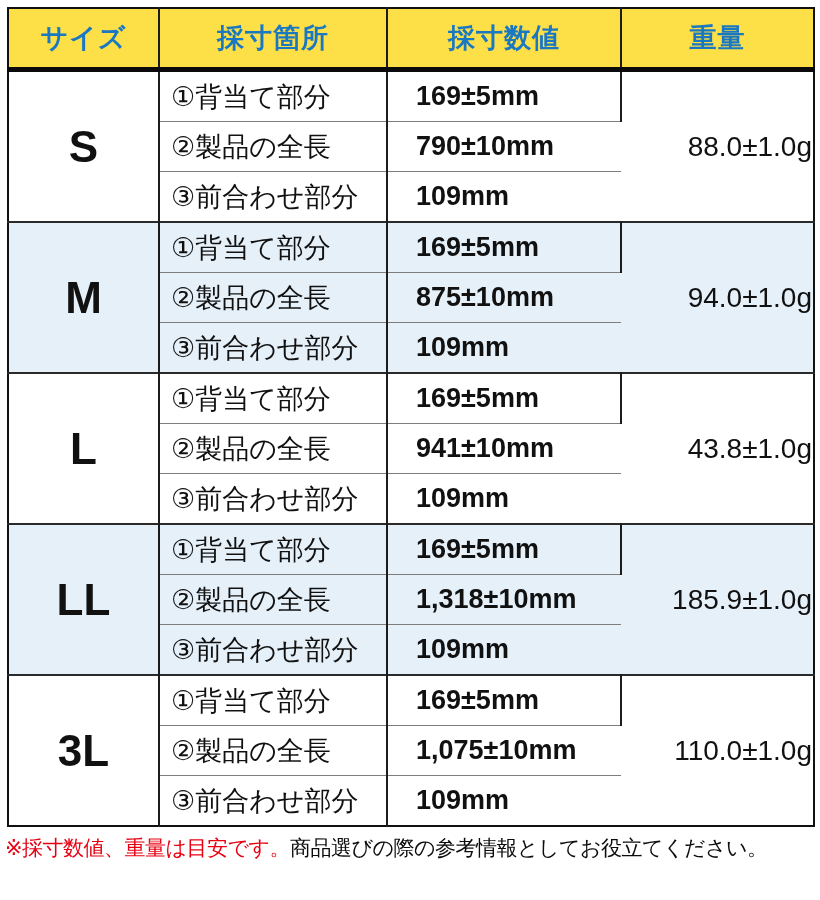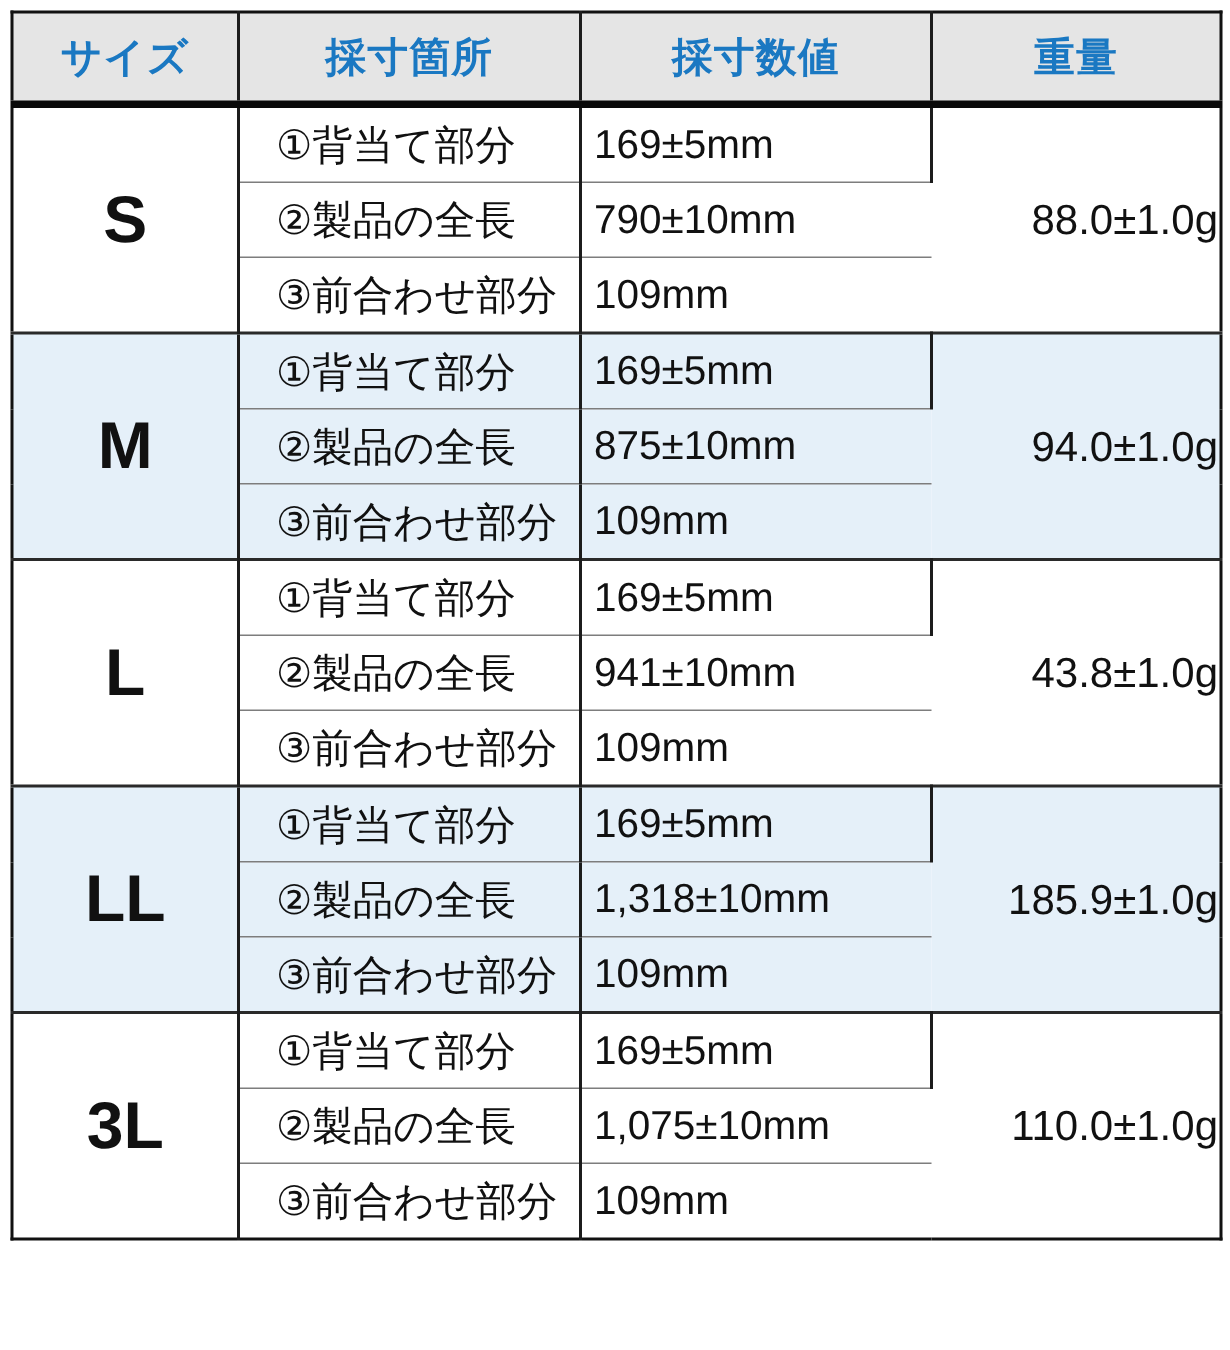--- a/index.html
+++ b/index.html
@@ -33,47 +33,48 @@
 
   th {
     height: 56px;
     font-size: 27px;
     font-weight: bold;
     color: #1a78c2;
     text-align: center;
     vertical-align: middle;
     border-right: 2px solid #1c1c1c;
     border-bottom: 5px solid #0a0a0a;
-    background: #e5e5e5;
+    background: #fde047;
     letter-spacing: 1px;
   }
   th:last-child { border-right: none; }
 
   td {
     vertical-align: middle;
     border-right: 2px solid #1c1c1c;
     font-size: 27px;
     color: #111111;
     background: transparent;
   }
   td:last-child { border-right: none; margin-left: 26px; }
 
   td.size-cell {
     text-align: center;
     font-size: 44px;
     font-weight: bold;
     letter-spacing: 0;
   }
   td.place-cell {
-    padding-left: 24px;
+    padding-left: 11px;
     height: 47px;
   }
   td.value-cell {
-    padding-left: 8px;
+    padding-left: 28px;
     height: 47px;
+    font-weight: bold;
   }
   td.weight-cell {
     text-align: right;
     font-size: 28px;
   }
 
   
   tr.sub-row td { border-top: 1.5px solid #7d7d7d; }
 
   
@@ -187,15 +188,16 @@
       <td class="value-cell">1,075±10mm</td>
     </tr>
     <tr class="sub-row">
       <td class="place-cell">③前合わせ部分</td>
       <td class="value-cell">109mm</td>
     </tr>
   </tbody>
     </table>
 
   <div class="notes">
+    <div><span class="note-red">※採寸数値、重量は目安です。</span><span>商品選びの際の参考情報としてお役立てください。</span></div>
   </div>
 
 </div>
 
 </body></html>

